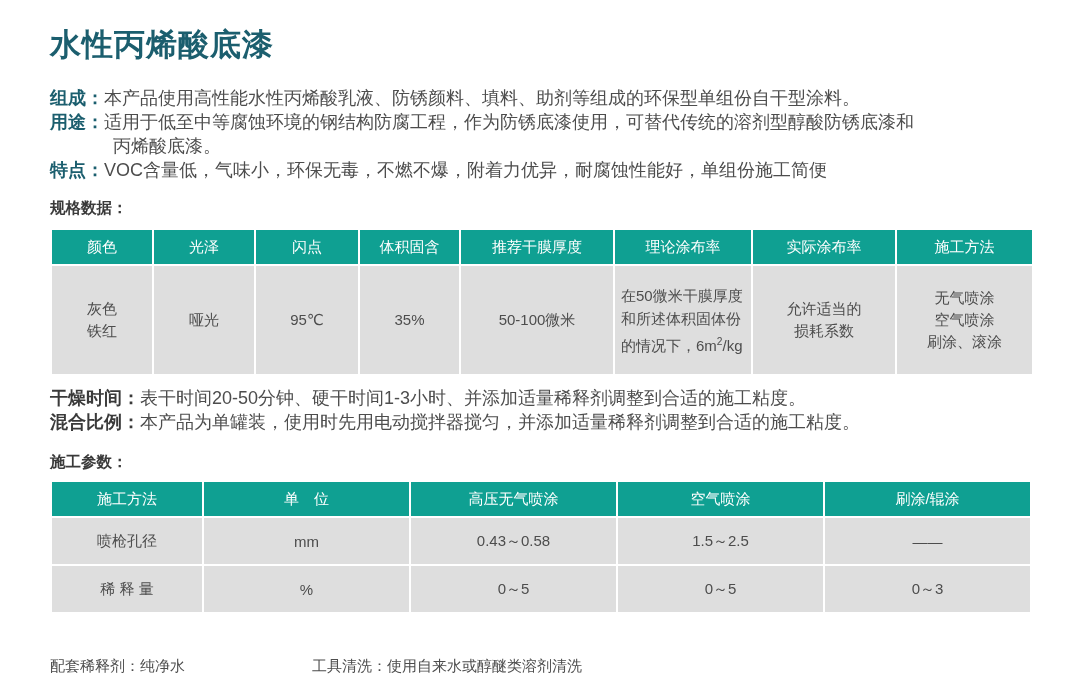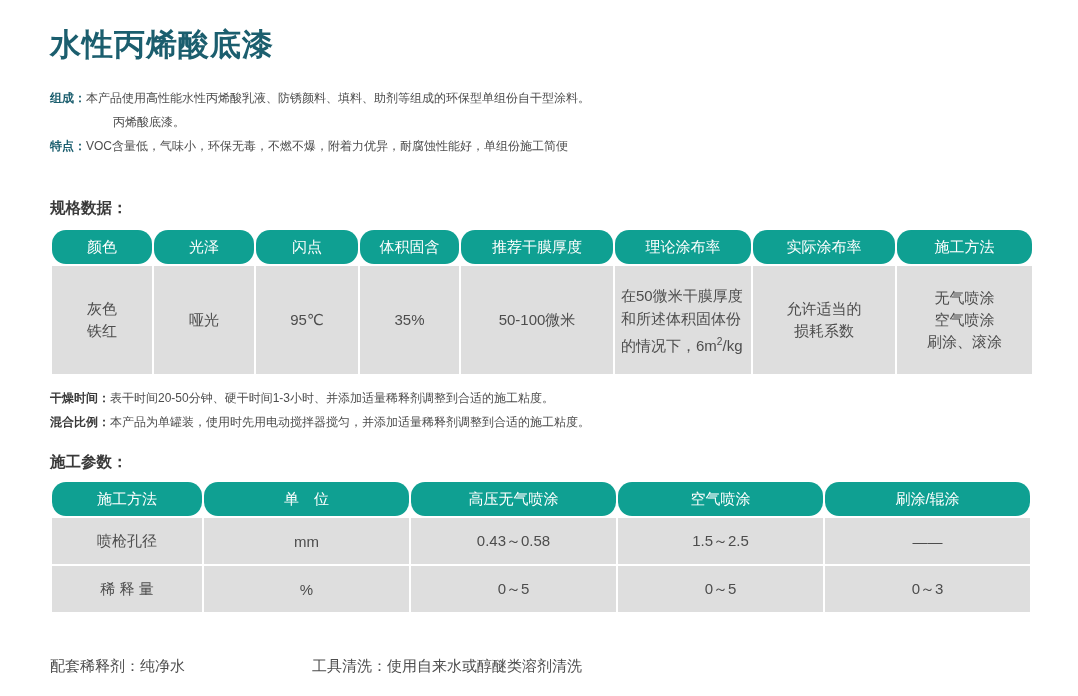--- a/index.html
+++ b/index.html
@@ -33,21 +33,21 @@
     letter-spacing: 1px;
     line-height: 1.1;
   }
 
   
   .intro {
     position: absolute;
     left: 50px;
     top: 86px;
     width: 990px;
-    font-size: 12px;
+    font-size: 18px;
     line-height: 24px;
   }
   .intro .row {
     display: block;
     white-space: nowrap;
   }
   .intro .lbl {
     font-weight: bold;
     color: #1b5e6e;
   }
@@ -82,21 +82,20 @@
   }
   .tbl th {
     background: #0fa092;
     color: #ffffff;
     font-weight: normal;
     font-size: 15px;
     height: 34px;
     text-align: center;
     padding: 0 2px;
     vertical-align: middle;
-    border-radius: 14px;
   }
   .tbl td {
     background: #dedede;
     color: #4d4d4d;
     font-size: 15px;
     text-align: center;
     vertical-align: middle;
     padding: 4px 6px;
   }
 
@@ -132,20 +131,23 @@
 <div class="page">
 
   <div class="title">水性丙烯酸底漆</div>
 
   <div class="intro">
 
     <div class="row">
       <span class="lbl">组成：</span><span class="txt">本产品使用高性能水性丙烯酸乳液、防锈颜料、填料、助剂等组成的环保型单组份自干型涂料。</span>
     </div>
 
+    <div class="row">
+      <span class="lbl">用途：</span><span class="txt">适用于低至中等腐蚀环境的钢结构防腐工程，作为防锈底漆使用，可替代传统的溶剂型醇酸防锈底漆和</span>
+    </div>
     <div class="cont">丙烯酸底漆。</div>
 
     <div class="row">
       <span class="lbl">特点：</span><span class="txt">VOC含量低，气味小，环保无毒，不燃不爆，附着力优异，耐腐蚀性能好，单组份施工简便</span>
     </div>
 
   </div>
 
   <div class="section-cap" id="cap-spec">规格数据：</div>
 

